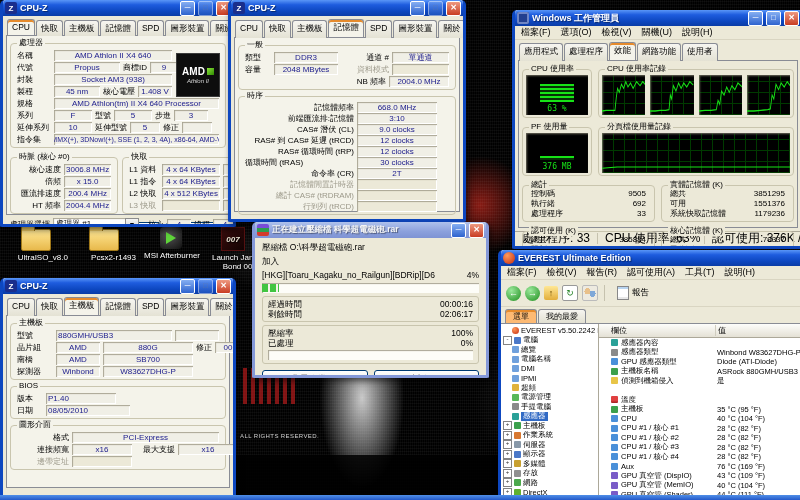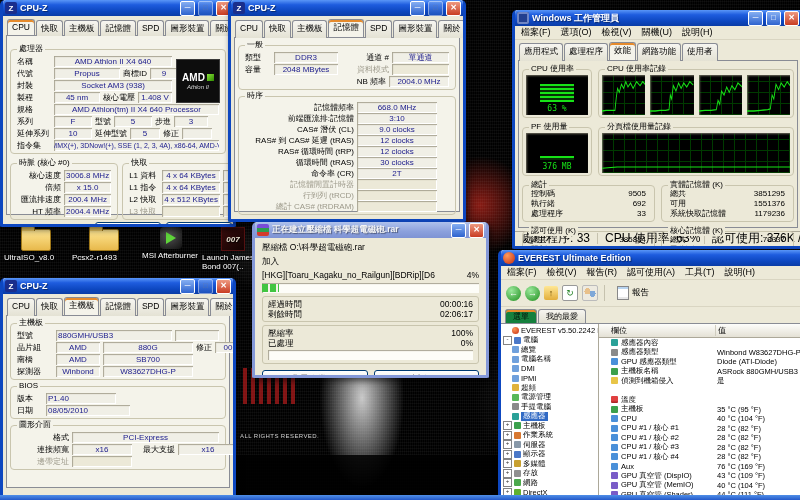--- a/index.html
+++ b/index.html
@@ -17,21 +17,21 @@
       #000;}
   .wp-grain{position:absolute;inset:0;z-index:0;
     background-image:repeating-linear-gradient(0deg, rgba(255,255,255,.035) 0 1px, transparent 1px 3px),
                      repeating-linear-gradient(90deg, rgba(255,255,255,.03) 0 1px, transparent 1px 2px);}
   .wp-redmark{position:absolute;left:243px;top:368px;width:52px;height:36px;z-index:0;
     background:repeating-linear-gradient(90deg, rgba(200,30,30,.8) 0 4px, transparent 4px 8px);
     filter:blur(.4px);opacity:.8}
   .wp-band{position:absolute;left:0;top:455px;width:800px;height:40px;background:rgba(0,0,0,.85);z-index:0}
   .wp-copy{position:absolute;left:240px;top:433px;z-index:0;color:#cfcfcf;font-size:6px;letter-spacing:.4px}
   
-  .dicon{position:absolute;width:64px;text-align:left;color:#fff;font-size:8px;
+  .dicon{position:absolute;width:64px;text-align:right;color:#fff;font-size:8px;
          text-shadow:1px 1px 1px #000;z-index:1;line-height:9px}
   .folder{width:28px;height:20px;margin:2px auto 2px;position:relative;border:1px solid #A07818;
           background:linear-gradient(180deg,#FFE794,#E8B94C);border-radius:2px}
   .folder:before{content:"";position:absolute;top:-4px;left:-1px;width:12px;height:4px;
           background:#F2CE66;border:1px solid #A07818;border-bottom:none;border-radius:2px 2px 0 0}
   .msi{width:22px;height:22px;margin:1px auto 2px;border-radius:4px;position:relative;
        background:radial-gradient(circle at 40% 35%,#555,#111)}
   .msi:before{content:"";position:absolute;left:6px;top:5px;border-left:10px solid #5FD43A;
        border-top:6px solid transparent;border-bottom:6px solid transparent}
   .bond{width:22px;height:22px;margin:1px auto 2px;background:linear-gradient(135deg,#3a0d0d,#120202);
@@ -112,21 +112,21 @@
   .cic{width:15px;height:15px;border-radius:50%;color:#fff;font-size:9px;display:flex;flex:none;
        align-items:center;justify-content:center;background:radial-gradient(circle at 35% 30%,#9BE89B,#1E8E1E)}
   .sqic{width:14px;height:14px;flex:none;display:flex;align-items:center;justify-content:center;font-size:9px;border-radius:2px}
   .vsep{width:1px;height:16px;background:#C6C2AE;margin:0 2px}
   .rpt{display:flex;align-items:center;gap:3px;font-size:8.5px;padding:1px 5px;border:1px solid transparent}
   .pageic{width:10px;height:12px;background:#fff;border:1px solid #888;
      box-shadow:inset 0 2px 0 #B8D4F0, inset 0 -2px 0 #E8E8E8}
   .etabs{display:flex;padding:2px 4px 0}
   .etab{font-size:8px;padding:1px 7px;border:1px solid #898C95;border-bottom:none;border-radius:3px 3px 0 0;
      background:linear-gradient(#F6F5F0,#E2E0D2);margin-right:1px}
-  .etab.active{background:#15803d;box-shadow:inset 0 2px 0 #E68B2C}
+  .etab.active{background:#fdba74;box-shadow:inset 0 2px 0 #E68B2C}
   .epanes{display:flex;border-top:1px solid #898C95;background:#fff;height:176px}
   .etree{width:97px;border-right:1px solid #ACA899;overflow:hidden;font-size:7.5px;padding-top:2px}
   .ti{display:flex;align-items:center;height:9.5px;gap:2px;overflow:hidden}
   .exp{width:7px;height:7px;flex:none;border:1px solid #848484;background:#fff;font-size:6px;line-height:5px;
       text-align:center;color:#333;margin-left:2px}
   .noexp{width:7px;flex:none;margin-left:2px}
   .tic{width:7px;height:7px;flex:none;border-radius:1px}
   .tl{overflow:hidden}
   .tl.sel{background:#316AC5;color:#fff;padding:0 2px}
   .elist{flex:1;overflow:hidden;font-size:7.5px}
@@ -178,21 +178,21 @@
   <div class="tabs">
     <span class="tab active">CPU</span>
     <span class="tab">快取</span>
     <span class="tab">主機板</span>
     <span class="tab">記憶體</span>
     <span class="tab">SPD</span>
     <span class="tab">圖形裝置</span>
     <span class="tab">關於</span>
   </div>
   <div class="page" style="height:178px">
-    <div class="grp" style="margin-top:13px">
+    <div class="grp" style="margin-top:7px">
       <span class="cap">處理器</span>
       <div class="amdbadge">
         <span class="amdrow">
             <span>AMD</span>
             <span class="gchip"></span>
           </span>
         <span class="amdsub">Athlon II</span>
       </div>
       <div class="fr" style="padding-right:50px">
           <span class="lb" style="width:34px">名稱</span>
@@ -350,45 +350,45 @@
         </div>
       <div class="fr" style="height:11px">
           <span class="lb" style="flex:1;text-align:right">前端匯流排:記憶體</span>
           <span class="val" style="width:76px;margin-right:12px">3:10</span>
         </div>
       <div class="fr" style="height:11px">
           <span class="lb" style="flex:1;text-align:right">CAS# 潛伏 (CL)</span>
           <span class="val" style="width:76px;margin-right:12px">9.0 clocks</span>
         </div>
       <div class="fr" style="height:11px">
-          <span class="lb" style="flex:1;text-align:right">RAS# 到 CAS# 延遲 (tRAS)</span>
+          <span class="lb" style="flex:1;text-align:right">RAS# 到 CAS# 延遲 (tRCD)</span>
           <span class="val" style="width:76px;margin-right:12px">12 clocks</span>
         </div>
       <div class="fr" style="height:11px">
           <span class="lb" style="flex:1;text-align:right">RAS# 循環時間 (tRP)</span>
           <span class="val" style="width:76px;margin-right:12px">12 clocks</span>
         </div>
       <div class="fr" style="height:11px">
-          <span class="lb" style="flex:1;text-align:right">循環時間 (tRAS)</span>
+          <span class="lb" style="flex:1;">循環時間 (tRAS)</span>
           <span class="val" style="width:76px;margin-right:12px">30 clocks</span>
         </div>
       <div class="fr" style="height:11px">
           <span class="lb" style="flex:1;text-align:right">命令率 (CR)</span>
           <span class="val" style="width:76px;margin-right:12px">2T</span>
         </div>
       <div class="fr" style="height:11px">
           <span class="lb dim" style="flex:1;text-align:right">記憶體閒置計時器</span>
           <span class="val off" style="width:76px;margin-right:12px"></span>
         </div>
       <div class="fr" style="height:11px">
+          <span class="lb dim" style="flex:1;text-align:right">總計 CAS# (tRDRAM)</span>
+          <span class="val off" style="width:76px;margin-right:12px"></span>
+        </div>
+      <div class="fr" style="height:11px">
           <span class="lb dim" style="flex:1;text-align:right">行到列 (tRCD)</span>
-          <span class="val off" style="width:76px;margin-right:12px"></span>
-        </div>
-      <div class="fr" style="height:11px">
-          <span class="lb dim" style="flex:1;text-align:right">總計 CAS# (tRDRAM)</span>
           <span class="val off" style="width:76px;margin-right:12px"></span>
         </div>
     </div>
   </div>
   <div class="cfoot">
     <span class="cbrand">CPU-Z</span>
 
     <span style="flex:1"></span>
     <span class="xbtn">驗證</span>
     <span class="xbtn">確定</span>

